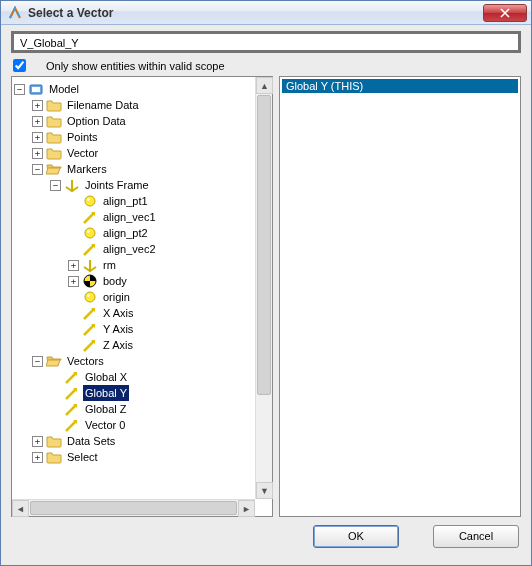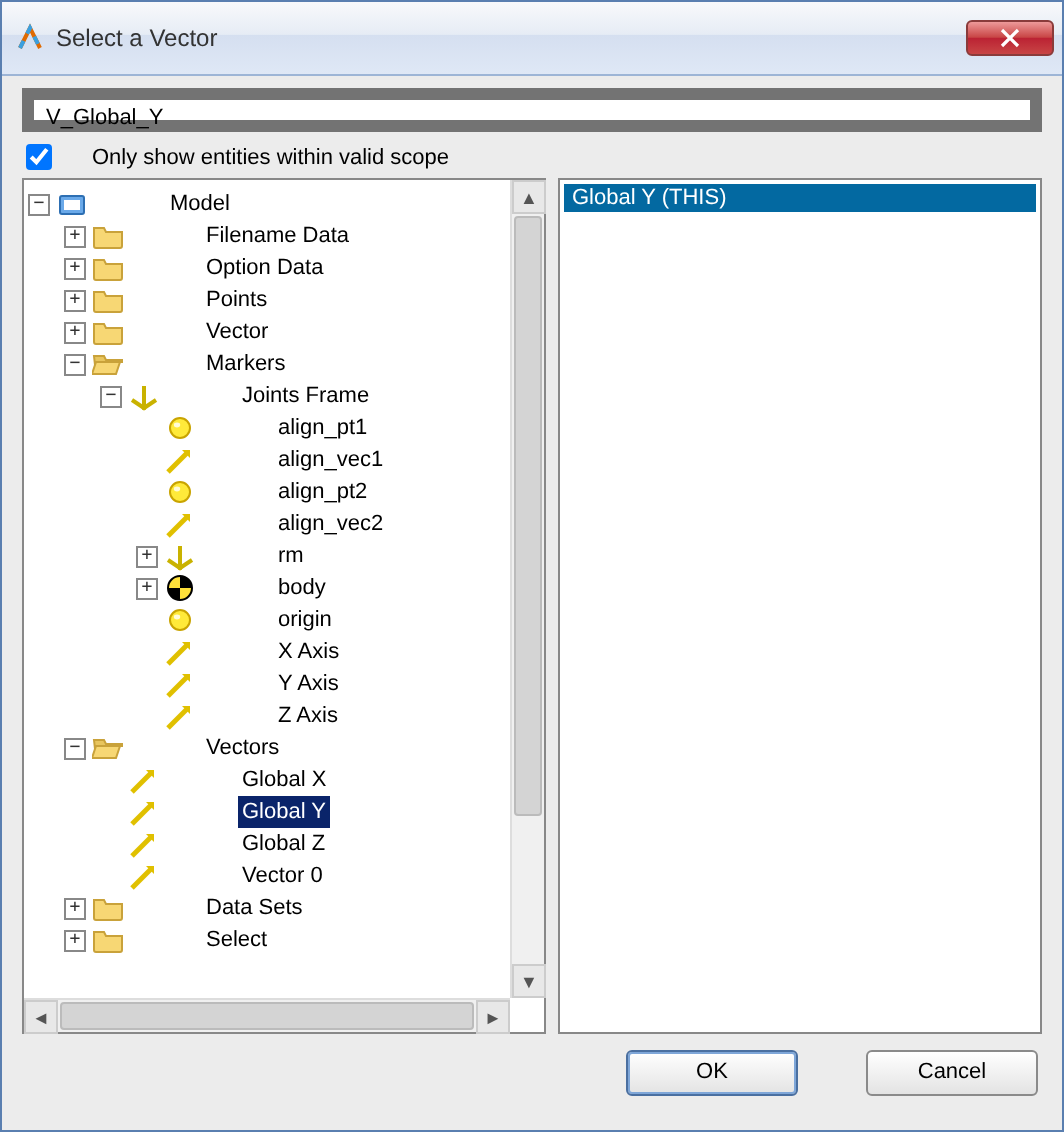--- a/index.html
+++ b/index.html
@@ -14,26 +14,27 @@
   }
   .window {
     width: 532px;
     height: 566px;
     border: 1px solid #5a7fb0;
     display: flex;
     flex-direction: column;
     background: #ececec;
   }
   .titlebar {
-    height: 37px;
+    height: 24px;
     background: linear-gradient(to bottom, #f8f9fb 0%, #e6ecf5 45%, #d5dff0 46%, #dfe8f6 100%);
     border-bottom: 1px solid #9db5d6;
     display: flex;
     align-items: center;
     padding: 0 4px 0 6px;
+    font-weight: bold;
   }
   .titlebar .app-icon {
     width: 16px; height: 16px;
     margin-right: 5px;
     display: flex; align-items: center; justify-content: center;
   }
   .titlebar .title {
     flex: 1;
     color: #333;
     font-size: 12px;
@@ -49,21 +50,21 @@
   }
   .body-area {
     flex: 1;
     padding: 6px 10px 10px 10px;
     display: flex;
     flex-direction: column;
     background: #ececec;
   }
   .name-box {
     height: 22px;
-    border: 6px solid #737373;
+    border: 3px solid #737373;
     background: #fff;
     padding: 3px 6px;
     color: #000;
   }
   .scope-row {
     margin: 6px 0 4px 2px;
     display: flex;
     align-items: center;
     gap: 20px;
   }
@@ -172,21 +173,20 @@
   }
   .icon {
     width: 16px; height: 16px;
     margin-right: 3px;
     flex-shrink: 0;
     display: flex; align-items: center; justify-content: center;
   }
   .label {
     padding: 0 2px;
     color: #000;
-    margin-left: 36px;
   }
   .label.selected {
     background: #0a246a;
     color: #fff;
   }
   .buttons {
     height: 38px;
     display: flex;
     justify-content: flex-end;
     align-items: center;

